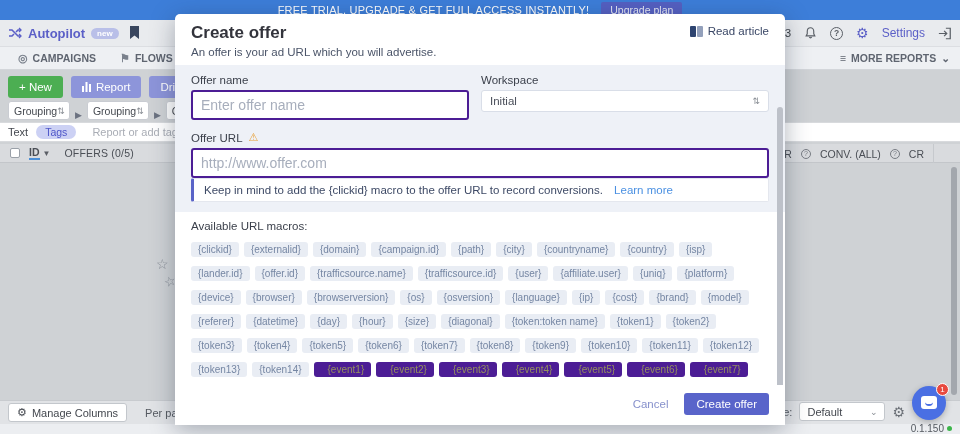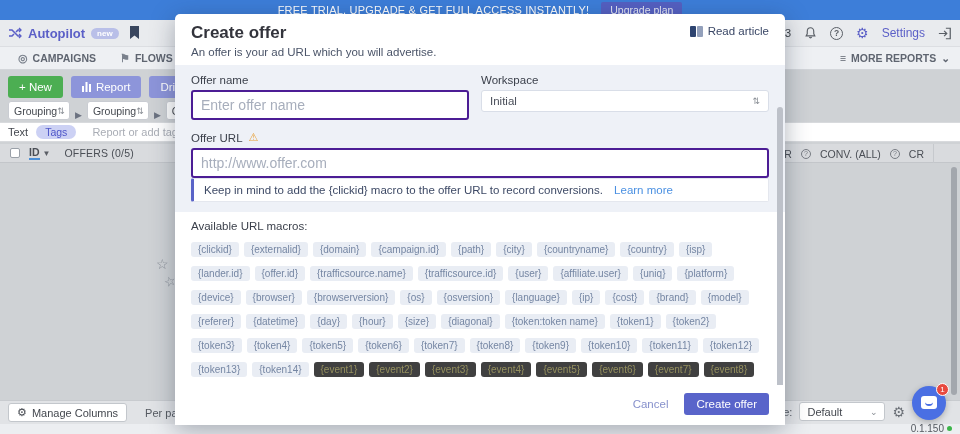--- a/index.html
+++ b/index.html
@@ -122,21 +122,21 @@
   .tinput::placeholder { color:#a7aebc; }
   .sel { height:22px; background:#fff; border:1px solid #d9dee8; border-radius:3px; display:flex;
          align-items:center; justify-content:space-between; padding:0 8px; font-size:11.5px; color:#4a4f5a; cursor:pointer; }
   .note { background:#fff; border:1px solid #e4e7ee; border-left:3px solid #5a64c8; padding:5px 10px;
           font-size:11.5px; color:#3e4a66; margin-top:0; border-radius:2px; }
   .learn-more { color:#4a90e2; margin-left:8px; cursor:pointer; }
   .macros { background:#fff; margin:10px -16px 0; padding:8px 16px 2px; }
   .macros-label { font-size:11.5px; color:#3a3f4a; margin-bottom:7px; }
   .chip { display:inline-block; font-size:10px; color:#7586a3; background:#e9edf4; border-radius:3px;
           padding:2px 7px; margin:0 5px 6px 0; cursor:pointer; }
-  .chip.yellow { background:#404040; color:#95905e; }
+  .chip.yellow { background:#4c1d95; color:#95905e;padding-left:14px; }
   .m-scroll { position:absolute; right:2px; top:42px; width:6px; height:308px; background:#bdc1c9; border-radius:3px; }
   .m-footer { background:#fff; padding:8px 16px 10px; display:flex; align-items:center; justify-content:flex-end; gap:16px; }
   .cancel-btn { font-size:11.5px; color:#8791cc; cursor:pointer; }
   .create-btn { background:#5964ca; color:#fff; font-size:11.5px; border-radius:3px; padding:5px 12px; cursor:pointer; }
 
   svg { display:block; }
 </style>
 </head>
 <body>
 

